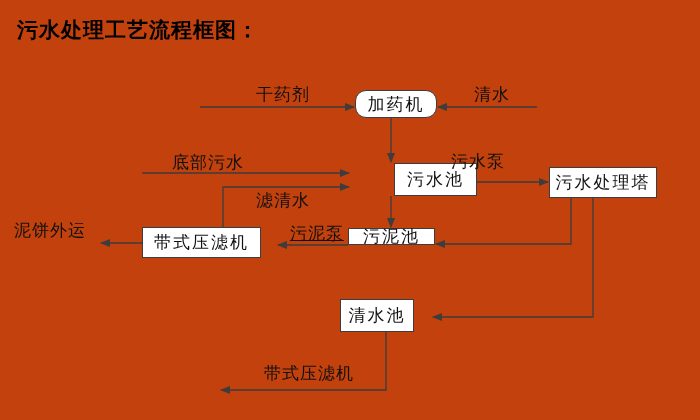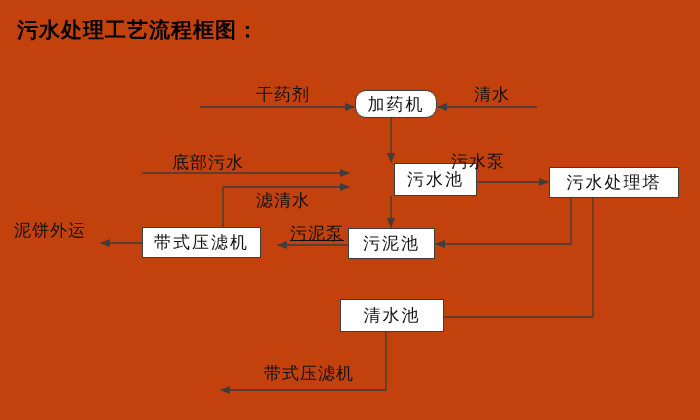--- a/index.html
+++ b/index.html
@@ -47,24 +47,24 @@
       <path d="M348 245 H278" marker-end="url(#ah)"></path>
       <path d="M158 243 H101" marker-end="url(#ah)"></path>
       <path d="M571 198 V244 H436" marker-end="url(#ah)"></path>
       <path d="M593 198 V317 H433" marker-end="url(#ah)"></path>
       <path d="M386 332 V390 H221" marker-end="url(#ah)"></path>
     </g>
   </svg>
 
   <div class="node" style="left:355px;top:90px;width:82px;height:28px;border-radius:11px;">加药机</div>
   <div class="node" style="left:350px;top:163px;width:83px;height:33px;margin-left:44px;">污水池</div>
-  <div class="node" style="left:549px;top:167px;width:130px;height:31px;">污水处理塔</div>
-  <div class="node" style="left:348px;top:228px;width:87px;height:31px;">污泥池</div>
+  <div class="node" style="left:549px;top:167px;width:108px;height:31px;">污水处理塔</div>
+  <div class="node" style="left:348px;top:228px;width:87px;height:17px;">污泥池</div>
   <div class="node" style="left:142px;top:227px;width:119px;height:31px;">带式压滤机</div>
-  <div class="node" style="left:340px;top:299px;width:104px;height:33px;">清水池</div>
+  <div class="node" style="left:340px;top:299px;width:74px;height:33px;">清水池</div>
 
   <span class="lbl" style="left:256px;top:85px;">干药剂</span>
   <span class="lbl" style="left:474px;top:85px;">清水</span>
   <span class="lbl" style="left:172px;top:153px;">底部污水</span>
   <span class="lbl" style="left:256px;top:191px;">滤清水</span>
   <span class="lbl" style="left:451px;top:152px;">污水泵</span>
   <span class="lbl" style="left:290px;top:224px;text-decoration:underline;">污泥泵</span>
   <span class="lbl" style="left:14px;top:221px;">泥饼外运</span>
   <span class="lbl" style="left:264px;top:364px;">带式压滤机</span>
 

